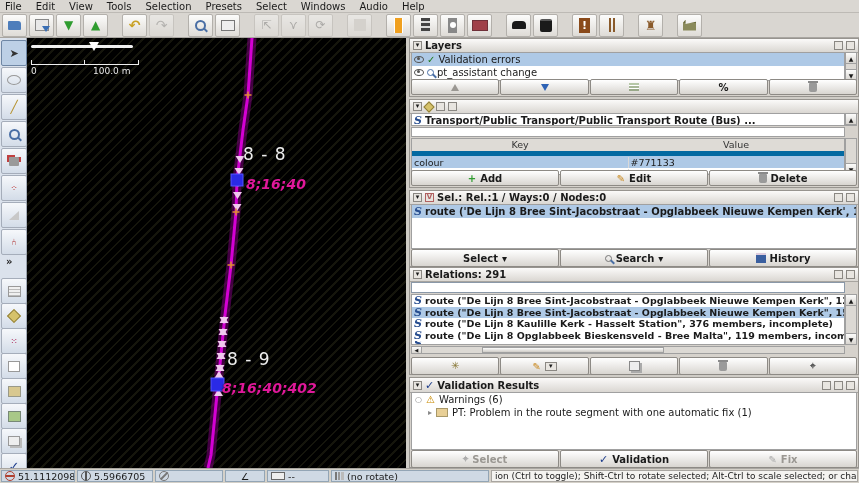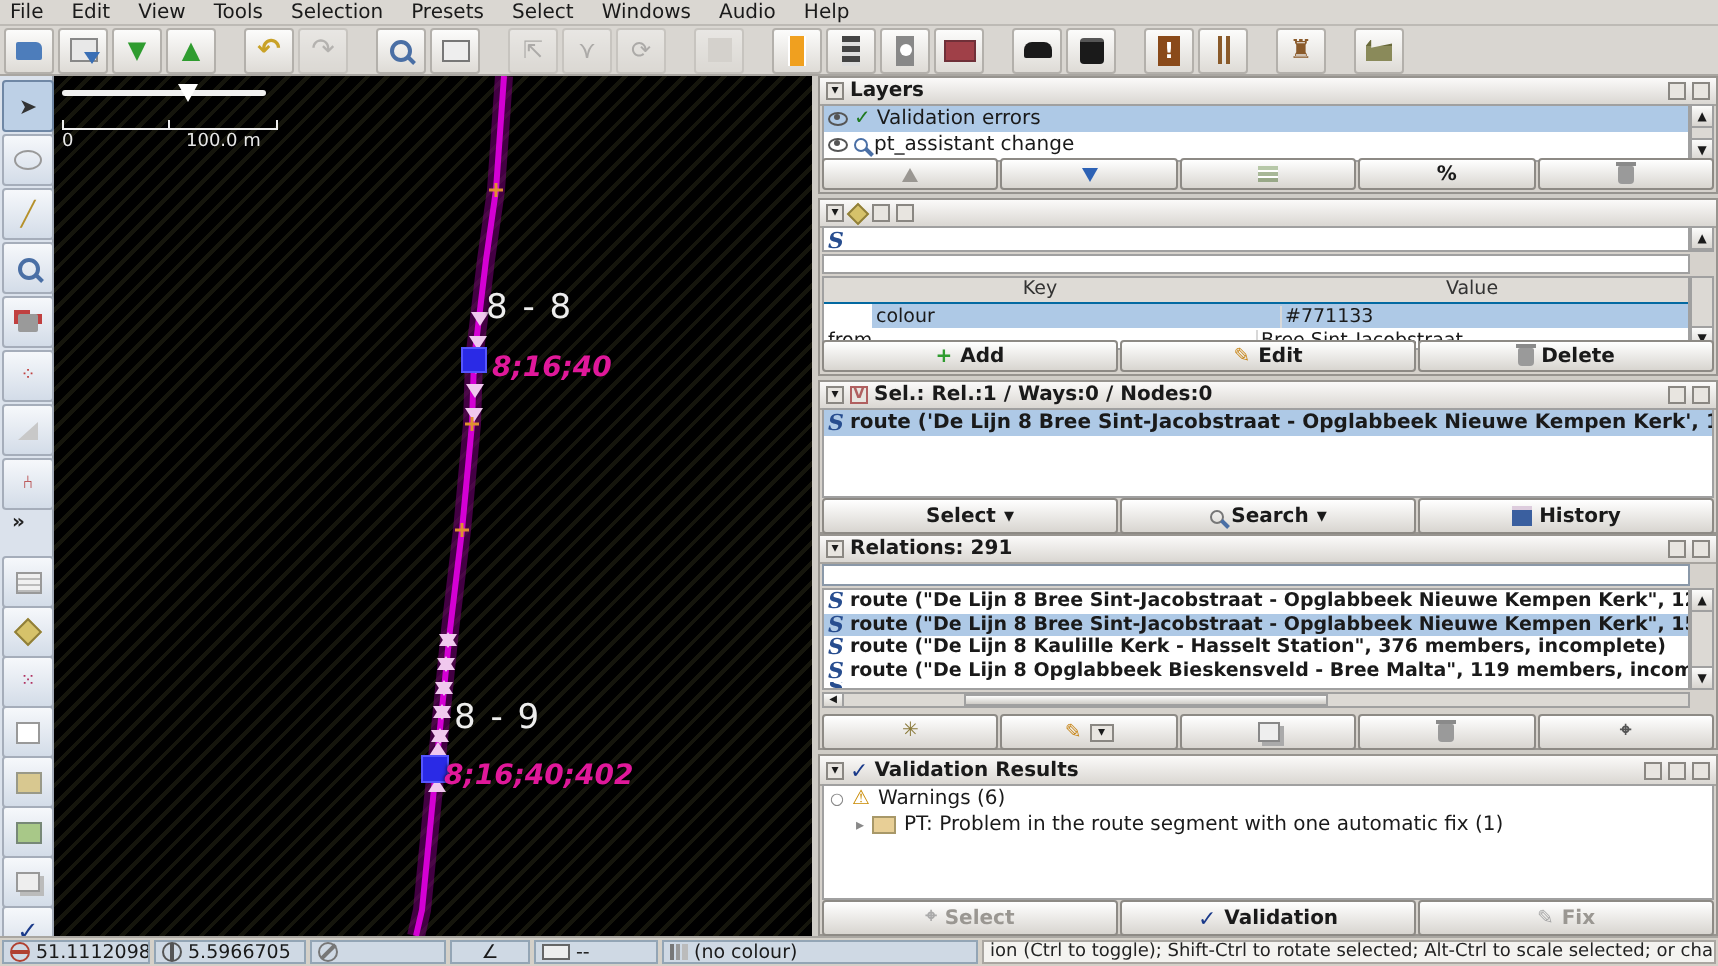--- a/index.html
+++ b/index.html
@@ -58,24 +58,24 @@
   .i-trash{width:8px;height:9px;background:#9a9a9a;border-radius:1px 1px 2px 2px;position:relative;flex:0 0 auto;}
   .i-trash:before{content:"";position:absolute;top:-2px;left:-1px;width:10px;height:2px;background:#8a8a8a;}
   .i-folder{width:10px;height:7px;background:#e8cf96;border:1px solid #a89868;position:relative;flex:0 0 auto;}
   .i-layers{width:10px;height:8px;background:linear-gradient(#b7c8a8 0 2px,#fff 2px 3px,#a8b898 3px 5px,#fff 5px 6px,#98a888 6px 8px);flex:0 0 auto;}
   .i-tag{width:8px;height:8px;background:#d6c26a;border:1px solid #907f3a;transform:rotate(45deg);position:relative;flex:0 0 auto;}
   .route-s{color:#274d8f;font-weight:bold;font-style:italic;font-family:"DejaVu Serif","Liberation Serif",serif;font-size:11px;line-height:1;flex:0 0 auto;}
   .tri-up{width:0;height:0;border-left:4px solid transparent;border-right:4px solid transparent;border-bottom:7px solid #9a9792;}
   .tri-down{width:0;height:0;border-left:4px solid transparent;border-right:4px solid transparent;border-top:7px solid #2d62b5;}
   
   .tagtbl{position:absolute;left:1px;right:13px;border:1px solid #a0a0a0;background:#fff;box-sizing:border-box;}
-  .thead{display:flex;background:#dedbd6;border-bottom:1px solid #0369a1;height:12px;font-size:9.5px;color:#333;}
+  .thead{display:flex;background:#dedbd6;border-bottom:5px solid #0369a1;height:12px;font-size:9.5px;color:#333;}
   .thead div{flex:1;text-align:center;}
   .trow{display:flex;height:12px;font-size:9.5px;align-items:center;}
-  .trow.sel{background:#aec9e6;margin-left:24px;}
+  .trow.sel{background:#aec9e6;}
   .trow div{flex:1;padding:0 2px;white-space:nowrap;overflow:hidden;}
   .trow div:first-child{border-right:1px solid #d8d8d8;}
   
   .filter{position:absolute;left:1px;right:13px;height:11px;background:#fff;border:1px solid #8a98a8;box-sizing:border-box;font-size:9px;padding:0 2px;}
   .rrow{display:flex;align-items:center;gap:3px;padding:0 2px;height:11.5px;white-space:nowrap;overflow:hidden;font-weight:bold;font-size:9.5px;}
   .rrow.sel{background:#aec9e6;}
   .hscroll{position:absolute;left:1px;right:13px;height:8px;background:#dcd9d4;border:1px solid #a0a0a0;box-sizing:border-box;display:flex;}
   .hs-btn{width:9px;background:linear-gradient(#fcfcfb,#d8d5d0);border-right:1px solid #a0a0a0;display:flex;align-items:center;justify-content:center;font-size:5px;}
   .hs-thumb{width:180px;background:linear-gradient(#fcfcfb,#cfccc7);border:1px solid #a0a0a0;margin-left:60px;}
   
@@ -351,20 +351,21 @@
   <div class="panel" style="top:61px;height:89px;">
     <div class="ptitle">
       <span class="mini">▾</span>
       <span class="i-tag" style="width:6px;height:6px;"></span>
       <span class="mini"></span>
       <span class="mini"></span>
     </div>
     <div class="plist" style="top:13px;height:13px;">
       <div class="row" style="font-weight:bold;">
         <span class="route-s">S</span>
+        <span>Transport/Public Transport/Public Transport Route (Bus) ...</span>
       </div>
     </div>
     <div class="vscroll" style="top:13px;height:13px;">
       <div class="vs-btn">▲</div>
     </div>
     <div class="plist" style="top:27px;height:10px;"></div>
     <div class="tagtbl" style="top:38px;height:37px;">
       <div class="thead">
         <div>Key</div>
         <div>Value</div>
@@ -537,18 +538,18 @@
   </div>
   <div class="sbox" style="width:40px;justify-content:center;">
     <span>∠</span>
   </div>
   <div class="sbox" style="width:62px;">
     <span class="i-ruler"></span>
     <span>--</span>
   </div>
   <div class="sbox" style="width:158px;">
     <span class="i-snd"></span>
-    <span>(no colour)</span>
+    <span>(no rotate)</span>
   </div>
   <div class="shelp">
     <span>ion (Ctrl to toggle); Shift-Ctrl to rotate selected; Alt-Ctrl to scale selected; or change selection</span>
   </div>
 </div>
 
 </body></html>

